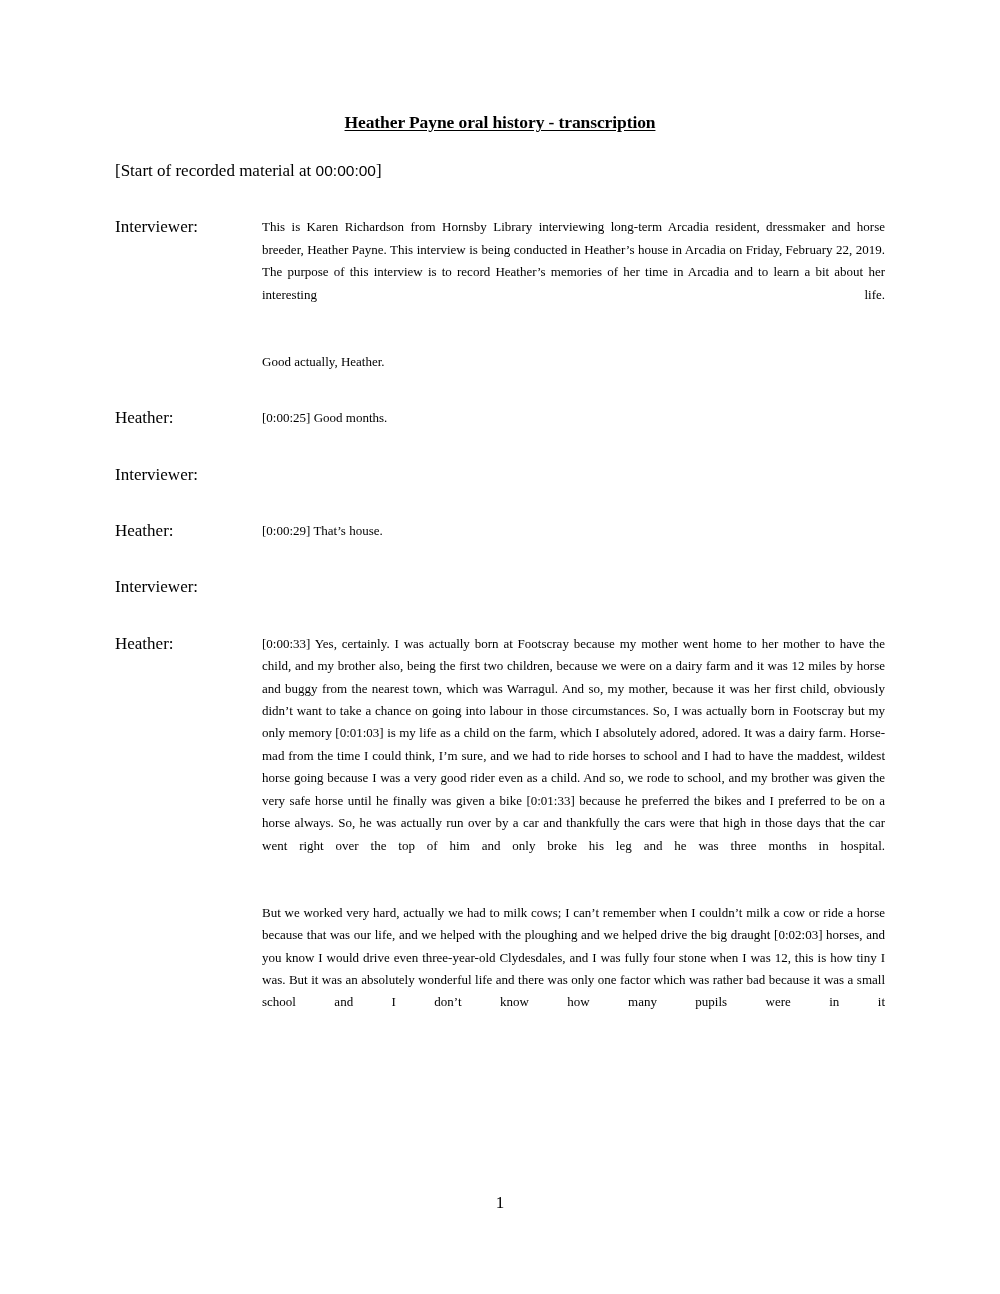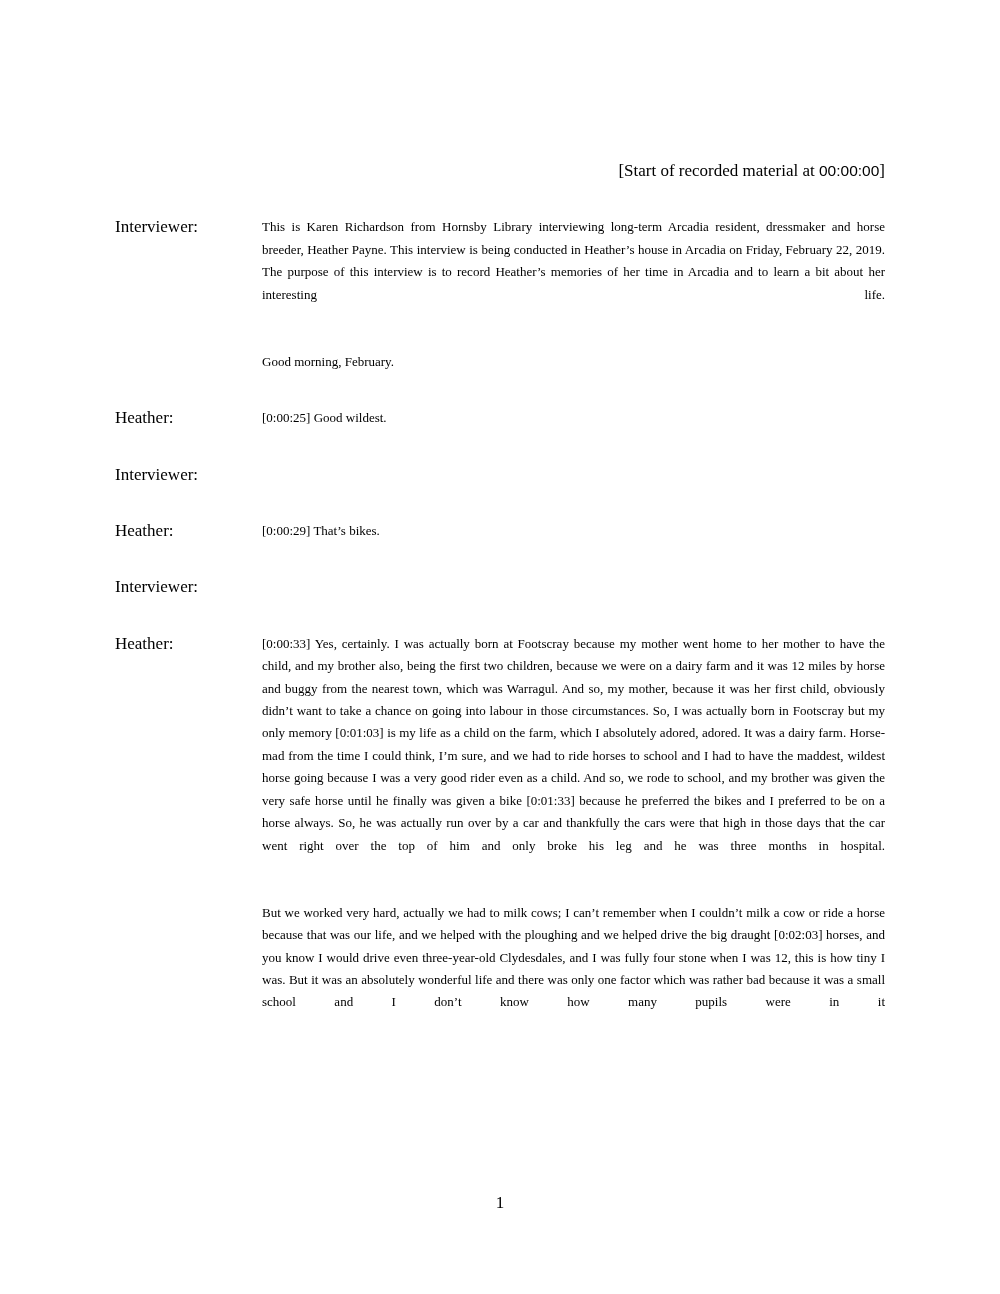--- a/index.html
+++ b/index.html
@@ -35,21 +35,20 @@
     position: absolute;
     top: 160px;
     left: 115px;
     width: 770px;
   }
   .start-line {
     font-size: 17px;
     line-height: 22.4px;
     margin: 0 0 32px 0;
     white-space: pre;
-    text-align: right;
   }
   .start-line .tc {
     font-family: "Liberation Sans", "DejaVu Sans", sans-serif;
     font-size: 15.5px;
   }
   .turn {
     display: flex;
     align-items: flex-start;
     margin-bottom: 22.4px;
     margin-top: 34px;
@@ -90,48 +89,49 @@
     text-align: center;
     font-size: 17px;
     line-height: 22.4px;
   }
 </style>
 </head>
 <body>
 
 <div class="page">
 
+  <div class="doc-title"><span class="t">Heather Payne  oral history - transcription</span></div>
 
   <div class="content">
 
     <div class="start-line"><span>[Start of recorded material at </span><span class="tc">00:00:00</span><span>]</span></div>
 
     <div class="turn">
       <div class="speaker">Interviewer:</div>
       <div class="speech">
         <p class="last-line-justify">This is Karen Richardson from Hornsby Library interviewing long-term Arcadia resident, dressmaker and horse breeder, Heather Payne. This interview is being conducted in Heather’s house in Arcadia on Friday, February 22, 2019. The purpose of this interview is to record Heather’s memories of her time in Arcadia and to learn a bit about her interesting life.</p>
-        <p>Good morning, February.</p>
+        <p>Good actually, Heather.</p>
       </div>
     </div>
 
     <div class="turn">
       <div class="speaker">Heather:</div>
       <div class="speech">
-        <p>[0:00:25] Good wildest.</p>
+        <p>[0:00:25] Good months.</p>
       </div>
     </div>
 
     <div class="turn">
       <div class="speaker">Interviewer:</div>
     </div>
 
     <div class="turn">
       <div class="speaker">Heather:</div>
       <div class="speech">
-        <p>[0:00:29] That’s bikes.</p>
+        <p>[0:00:29] That’s house.</p>
       </div>
     </div>
 
     <div class="turn">
       <div class="speaker">Interviewer:</div>
     </div>
 
     <div class="turn">
       <div class="speaker">Heather:</div>
       <div class="speech">

